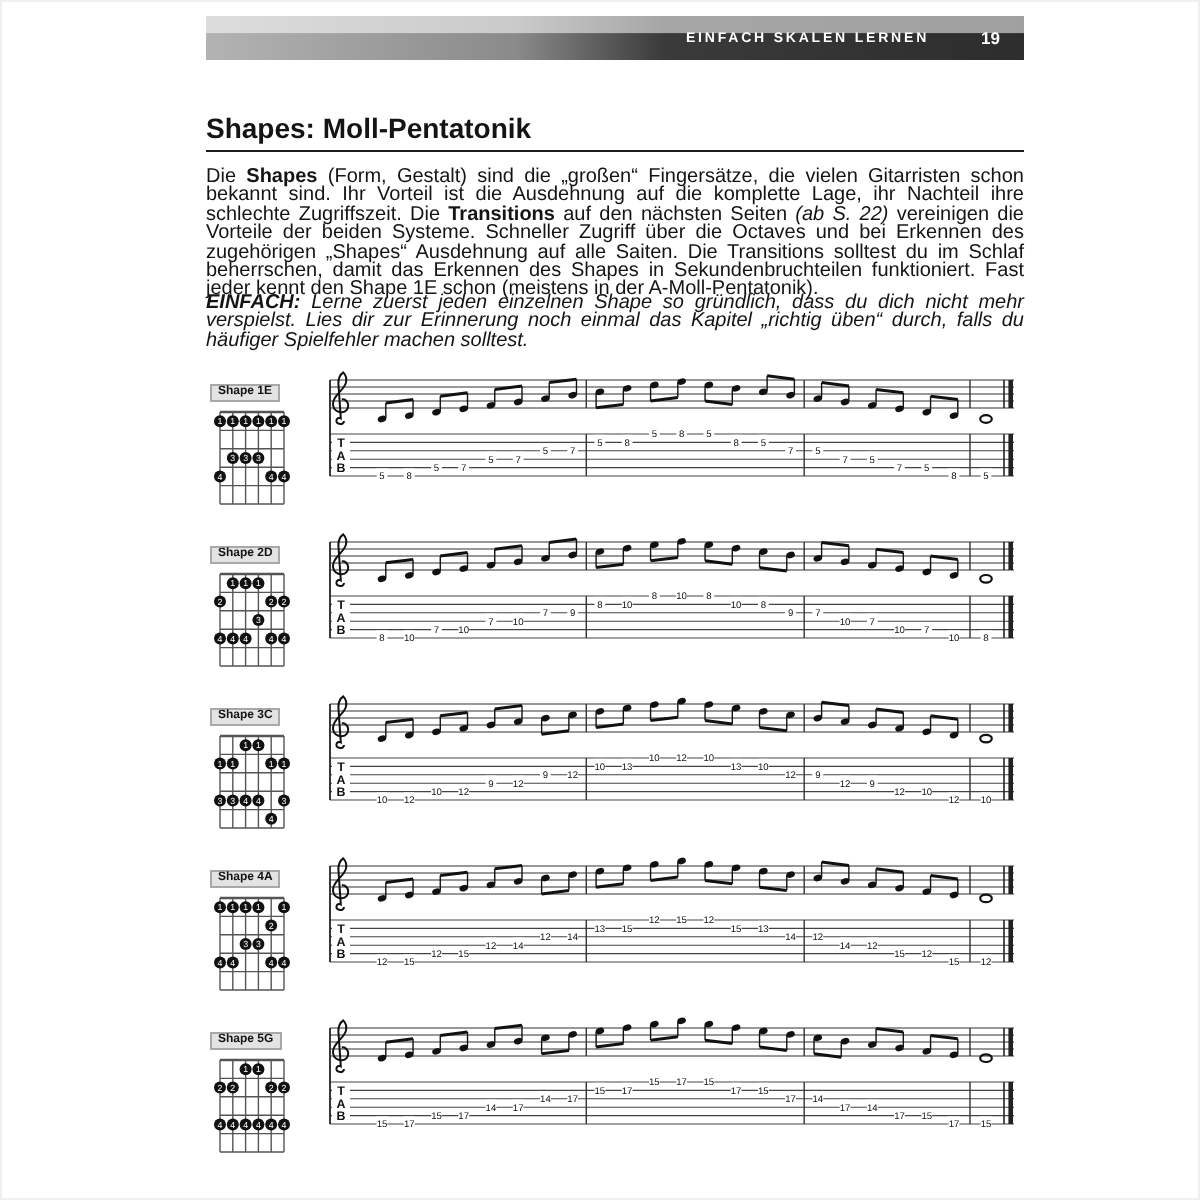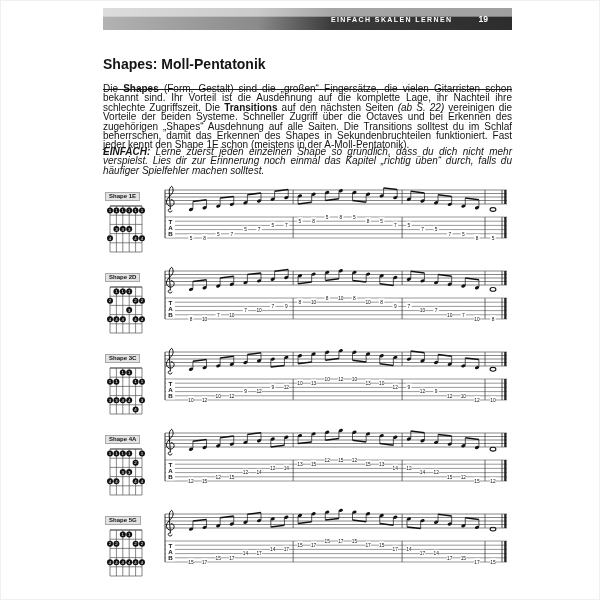--- a/index.html
+++ b/index.html
@@ -2,25 +2,25 @@
 <html><head>
 <meta charset="utf-8">
 <style>
   html,body{margin:0;padding:0}
   body{width:600px;height:600px;background:#fff;font-family:"Liberation Sans",sans-serif;color:#141414;overflow:hidden;position:relative}
   .page{position:absolute;inset:0;background:#fff;box-shadow:inset 0 0 0 1px #f0f0f0}
   .header{position:absolute;left:103px;top:8px;width:409px;height:22px;
     background:
       linear-gradient(180deg, rgba(255,255,255,.55) 0 38%, rgba(255,255,255,0) 40%),
       linear-gradient(90deg,#b3b3b3 0%,#8a8a8a 38%,#3a3a3a 56%,#2d2d2d 100%);
-    display:flex;align-items:center;justify-content:flex-end;padding-right:24px;box-sizing:border-box}
+    display:flex;align-items:center;justify-content:flex-end;padding-right:12px;box-sizing:border-box}
   .header .ht{color:#fff;font-weight:bold;font-size:7px;letter-spacing:1.4px}
   .header .pg{color:#fff;font-weight:bold;font-size:8.5px;margin-left:26px}
   .title{position:absolute;left:103px;top:56px;width:409px;font-size:14px;font-weight:bold;
-    border-bottom:1.6px solid #1c1c1c;padding-bottom:17px}
+    border-bottom:1.6px solid #1c1c1c;padding-bottom:3px}
   .para{position:absolute;left:103px;width:409px;font-size:10px;line-height:9.4px;text-align:justify}
   #intro{top:84px}
   #wichtig{top:147px;font-style:italic}
   .b{font-weight:bold}.i{font-style:italic}
   #systems{position:absolute;left:103px;top:184px;width:412px}
   .row{display:flex;gap:2px;height:81px;align-items:flex-start}
   .left{width:50px;flex:none}
   .lbl{display:inline-block;font-size:6px;font-weight:bold;background:#e3e3e3;border:0.5px solid #a8a8a8;
     padding:0.5px 3px;margin:0 0 1px 2px;white-space:nowrap}
   svg{display:block}

